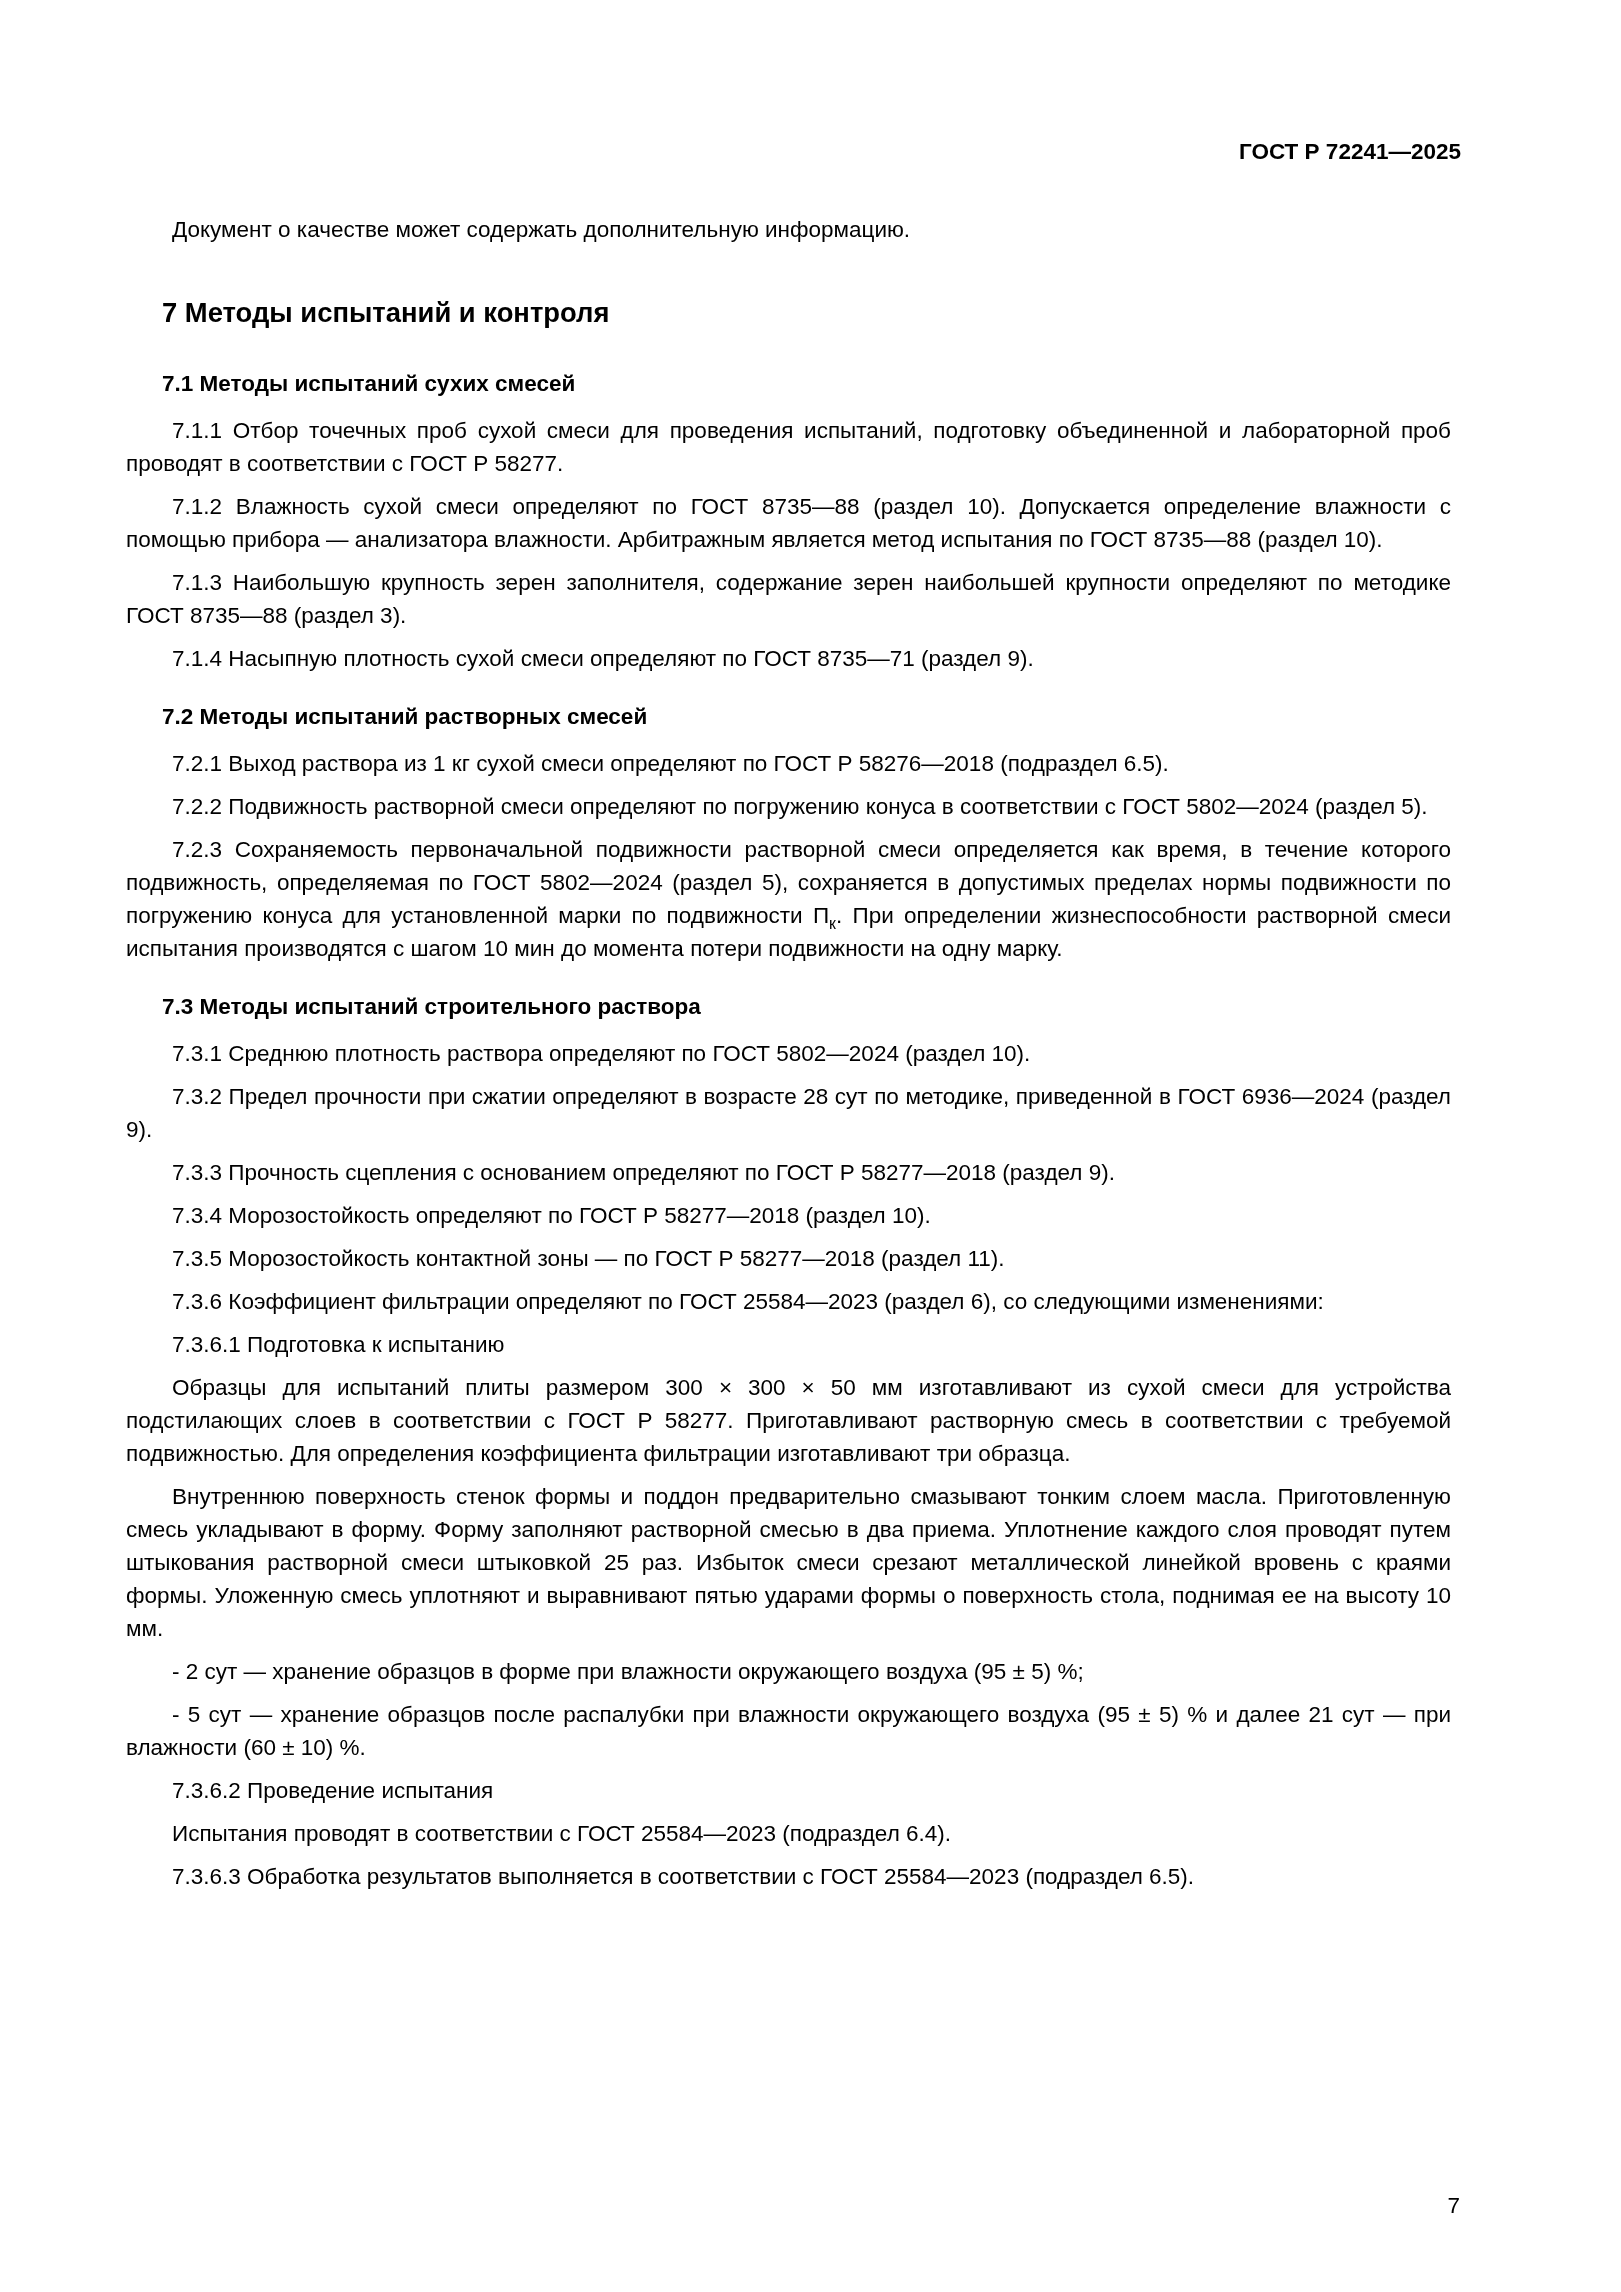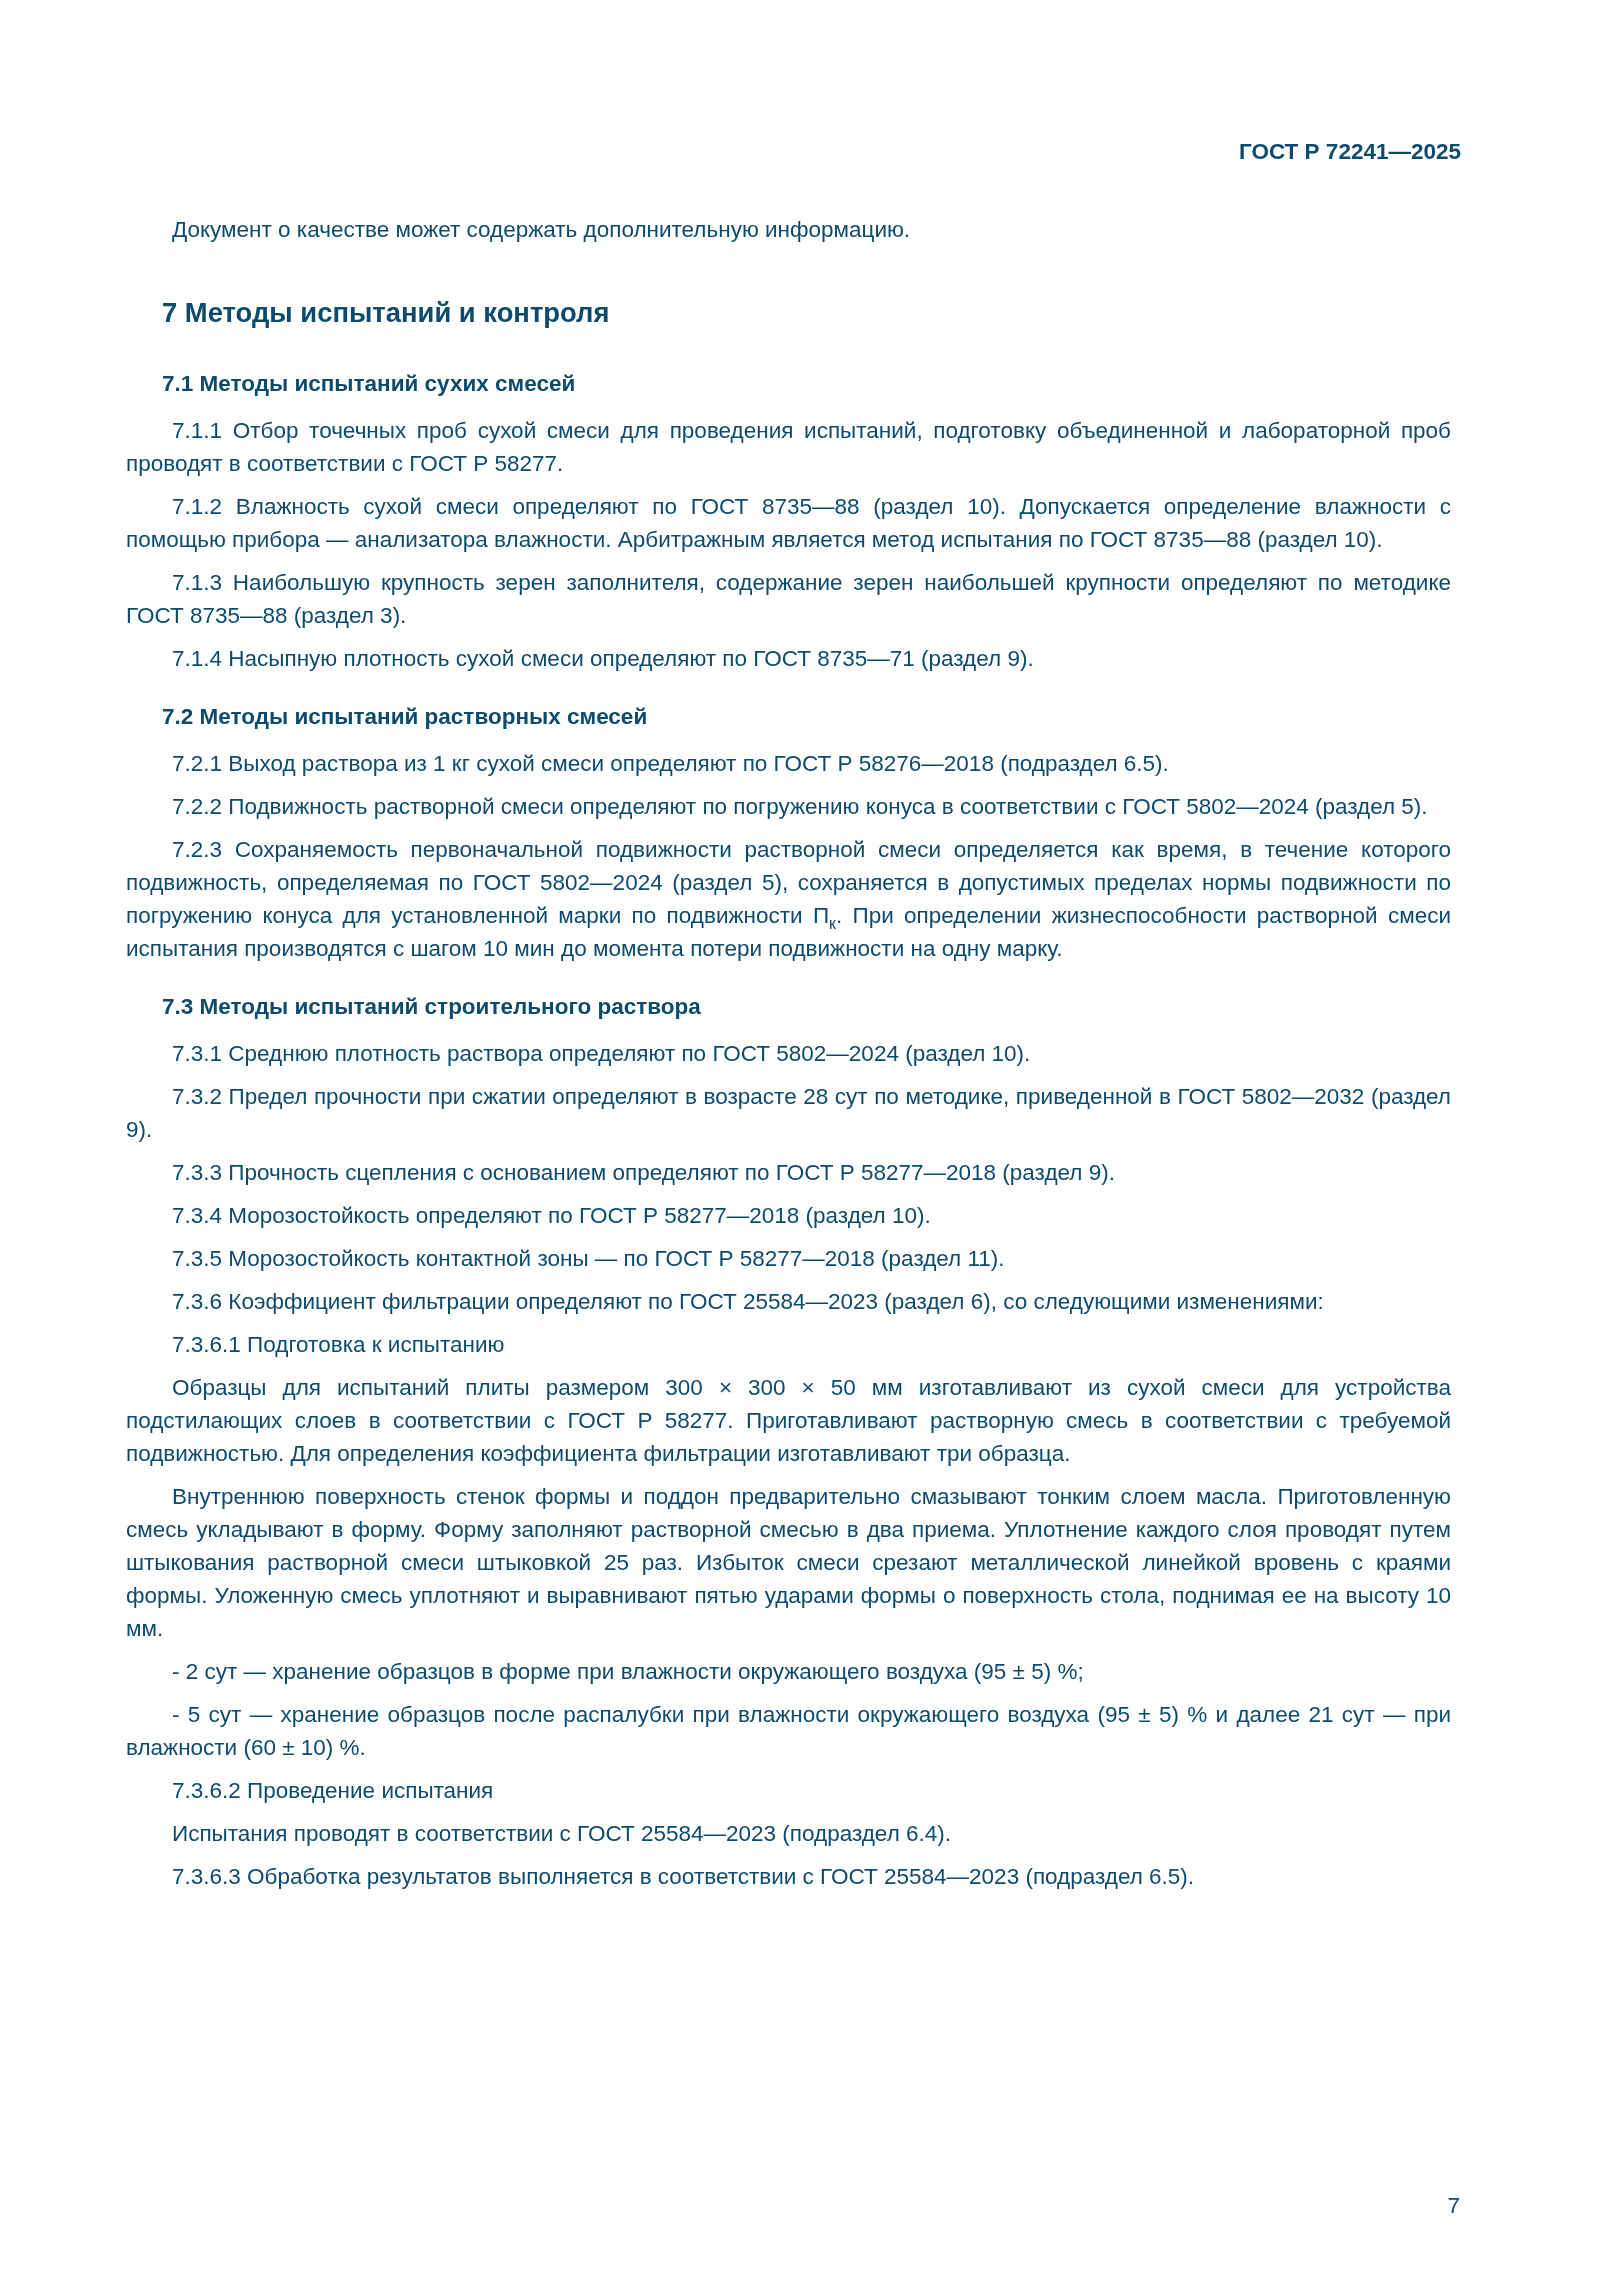--- a/index.html
+++ b/index.html
@@ -5,21 +5,21 @@
   html, body {
     margin: 0;
     padding: 0;
     background: #ffffff;
   }
   .page {
     position: relative;
     width: 1621px;
     height: 2293px;
     background: #ffffff;
-    color: #0c4a6e;
+    color: #000000;
     font-family: "Liberation Sans", sans-serif;
     font-size: 22.5px;
     line-height: 33px;
     overflow: hidden;
   }
   .content {
     position: absolute;
     left: 116px;
     top: 135px;
     width: 1345px;
@@ -72,21 +72,21 @@
         <div class="block p">7.1.1  Отбор точечных проб сухой смеси для проведения испытаний, подготовку объединенной и лабораторной проб проводят в соответствии с ГОСТ Р 58277.</div>
         <div class="block p">7.1.2  Влажность сухой смеси определяют по ГОСТ 8735—88 (раздел 10). Допускается определение влажности с помощью прибора — анализатора влажности. Арбитражным является метод испытания по ГОСТ 8735—88 (раздел 10).</div>
         <div class="block p">7.1.3  Наибольшую крупность зерен заполнителя, содержание зерен наибольшей крупности определяют по методике ГОСТ 8735—88 (раздел 3).</div>
         <div class="block p">7.1.4  Насыпную плотность сухой смеси определяют по ГОСТ 8735—71 (раздел 9).</div>
         <div class="block h2">7.2  Методы испытаний растворных смесей</div>
         <div class="block p">7.2.1  Выход раствора из 1 кг сухой смеси определяют по ГОСТ Р 58276—2018 (подраздел 6.5).</div>
         <div class="block p">7.2.2  Подвижность растворной смеси определяют по погружению конуса в соответствии с ГОСТ 5802—2024 (раздел 5).</div>
         <div class="block p"><span>7.2.3  Сохраняемость первоначальной подвижности растворной смеси определяется как время, в течение которого подвижность, определяемая по ГОСТ 5802—2024 (раздел 5), сохраняется в допустимых пределах нормы подвижности по погружению конуса для установленной марки по подвижности П</span><sub>к</sub><span>. При определении жизнеспособности растворной смеси испытания производятся с шагом 10 мин до момента потери подвижности на одну марку.</span></div>
         <div class="block h2">7.3  Методы испытаний строительного раствора</div>
         <div class="block p">7.3.1  Среднюю плотность раствора определяют по ГОСТ 5802—2024 (раздел 10).</div>
-        <div class="block p">7.3.2  Предел прочности при сжатии определяют в возрасте 28 сут по методике, приведенной в ГОСТ 5802—2032 (раздел 9).</div>
+        <div class="block p">7.3.2  Предел прочности при сжатии определяют в возрасте 28 сут по методике, приведенной в ГОСТ 6936—2024 (раздел 9).</div>
         <div class="block p">7.3.3  Прочность сцепления с основанием определяют по ГОСТ Р 58277—2018 (раздел 9).</div>
         <div class="block p">7.3.4  Морозостойкость определяют по ГОСТ Р 58277—2018 (раздел 10).</div>
         <div class="block p">7.3.5  Морозостойкость контактной зоны — по ГОСТ Р 58277—2018 (раздел 11).</div>
         <div class="block p">7.3.6  Коэффициент фильтрации определяют по ГОСТ 25584—2023 (раздел 6), со следующими изменениями:</div>
         <div class="block p">7.3.6.1  Подготовка к испытанию</div>
         <div class="block p">Образцы для испытаний плиты размером 300 × 300 × 50 мм изготавливают из сухой смеси для устройства подстилающих слоев в соответствии с ГОСТ Р 58277. Приготавливают растворную смесь в соответствии с требуемой подвижностью. Для определения коэффициента фильтрации изготавливают три образца.</div>
         <div class="block p">Внутреннюю поверхность стенок формы и поддон предварительно смазывают тонким слоем масла. Приготовленную смесь укладывают в форму. Форму заполняют растворной смесью в два приема. Уплотнение каждого слоя проводят путем штыкования растворной смеси штыковкой 25 раз. Избыток смеси срезают металлической линейкой вровень с краями формы. Уложенную смесь уплотняют и выравнивают пятью ударами формы о поверхность стола, поднимая ее на высоту 10 мм.</div>
         <div class="block p">- 2 сут — хранение образцов в форме при влажности окружающего воздуха (95 ± 5) %;</div>
         <div class="block p">- 5 сут — хранение образцов после распалубки при влажности окружающего воздуха (95 ± 5) % и далее 21 сут — при влажности (60 ± 10) %.</div>
         <div class="block p">7.3.6.2  Проведение испытания</div>

